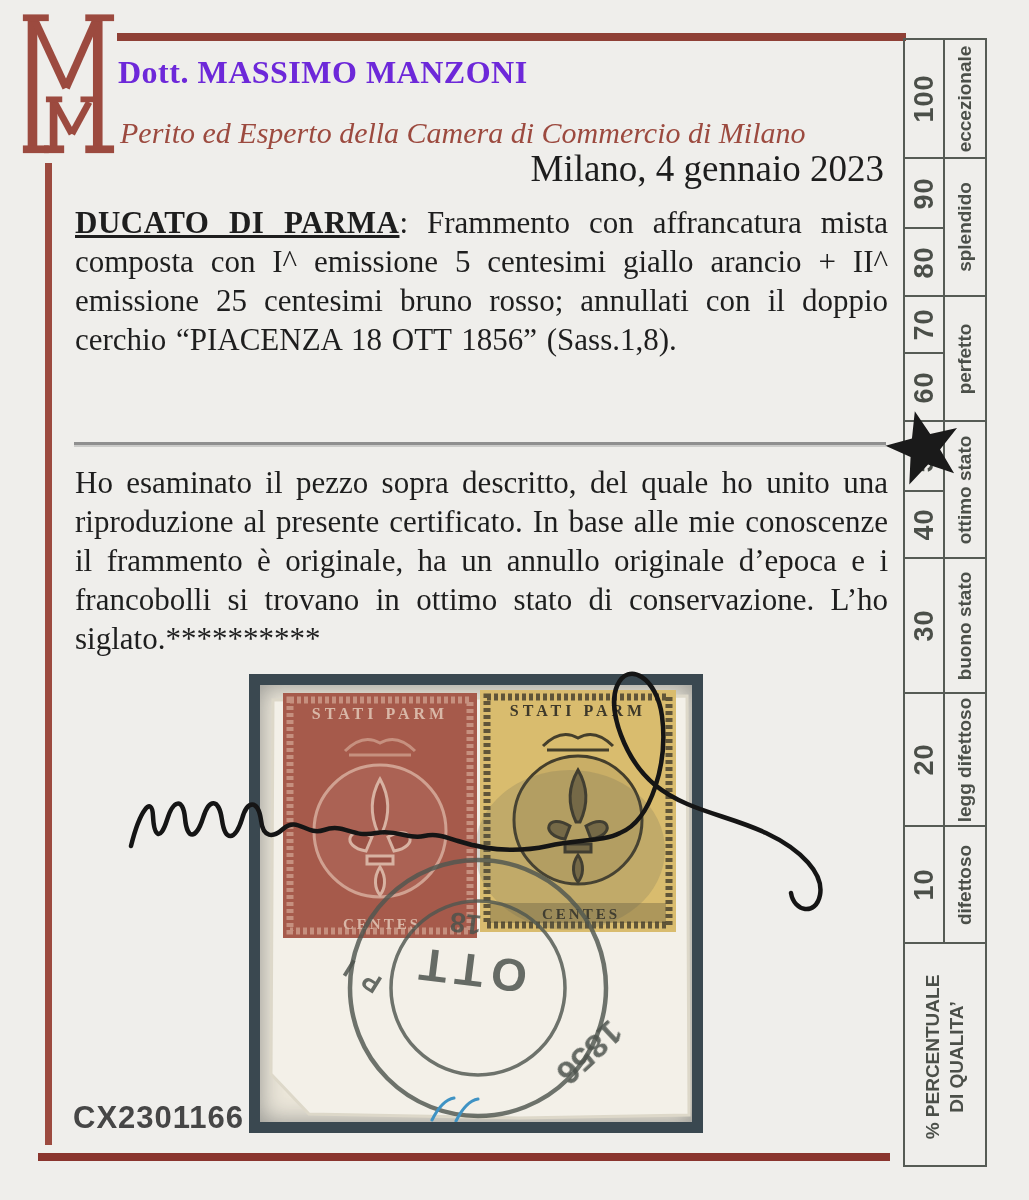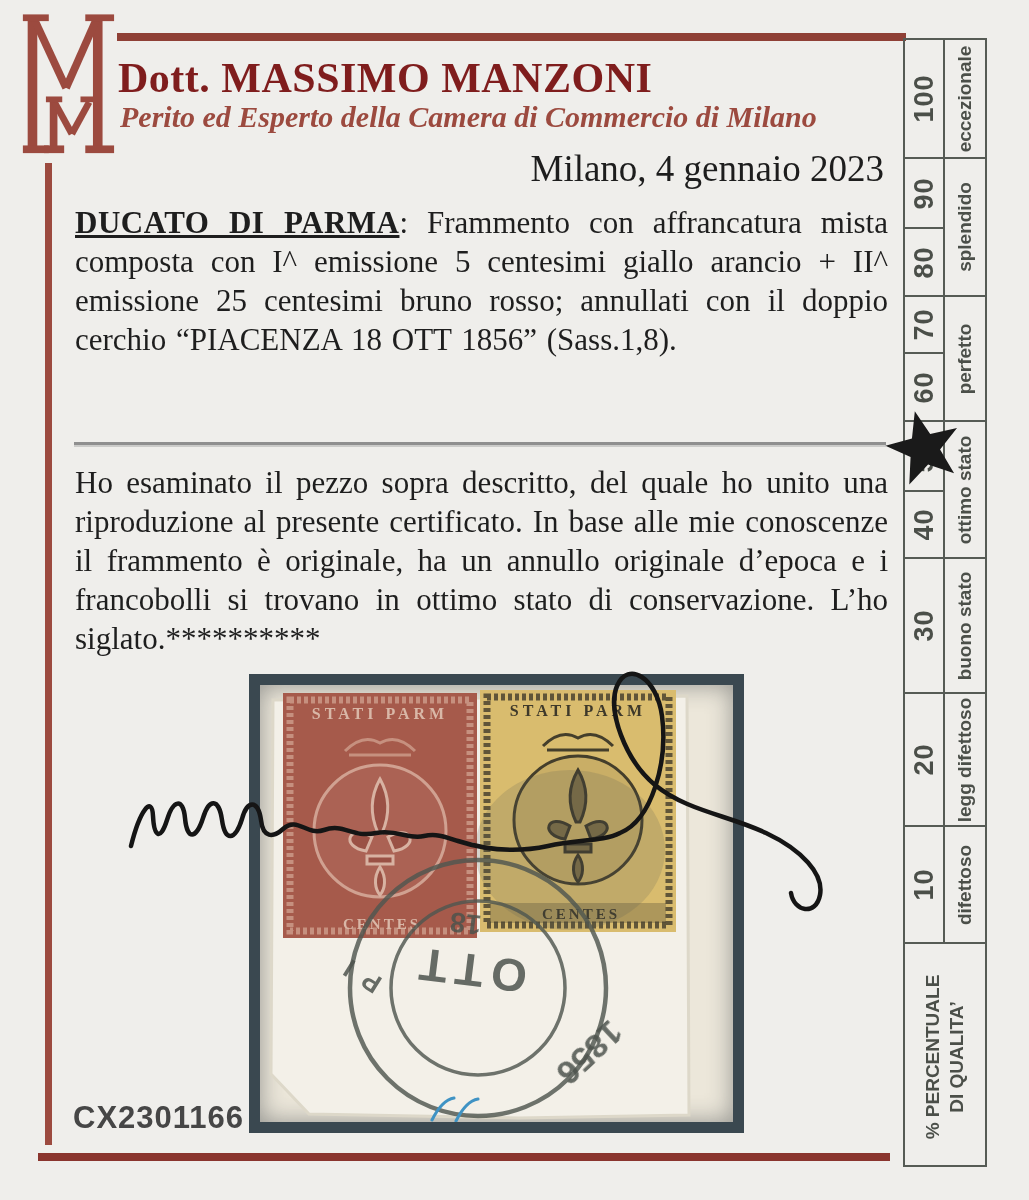--- a/index.html
+++ b/index.html
@@ -6,25 +6,25 @@
   .page{
     position:relative;width:1029px;height:1200px;margin:0 auto;
     background:#efeeeb;overflow:hidden;
     font-family:"Liberation Serif", serif;color:#212121;
   }
   
   .top-rule{position:absolute;left:117px;top:33px;width:789px;height:8px;background:#8f4036;}
   .monogram{position:absolute;left:20px;top:6px;}
   .title{
     position:absolute;left:118px;top:54px;width:800px;
-    font-size:42px;font-weight:bold;color:#7f1d1d;letter-spacing:.5px;white-space:nowrap;
+    font-size:32px;font-weight:bold;color:#6d28d9;letter-spacing:.5px;white-space:nowrap;
   }
   .subtitle{
-    position:absolute;left:120px;top:100px;width:820px;
-    font-size:30px;font-style:italic;font-weight:bold;color:#9c4a3f;white-space:nowrap;
+    position:absolute;left:120px;top:116px;width:820px;
+    font-size:30px;font-style:italic;font-weight:normal;color:#9c4a3f;white-space:nowrap;
   }
   .date-line{
     position:absolute;left:450px;top:147px;width:434px;text-align:right;
     font-size:37px;color:#1d1d1d;
   }
   
   .para{
     position:absolute;left:75px;width:813px;
     font-size:31px;line-height:39px;text-align:justify;color:#1e1e1e;word-spacing:2px;
   }
@@ -36,21 +36,21 @@
   .left-rule{position:absolute;left:45px;top:163px;width:7px;height:982px;background:#9c4a3f;}
   .bottom-rule{position:absolute;left:38px;top:1153px;width:852px;height:8px;background:#8a352e;}
   
   .cert-number{
     position:absolute;left:73px;top:1100px;
     font-family:"Liberation Sans", sans-serif;font-size:31px;font-weight:bold;
     color:#464646;letter-spacing:1px;
   }
   
   .photo{
-    position:absolute;left:249px;top:674px;width:495px;height:459px;
+    position:absolute;left:249px;top:674px;width:454px;height:459px;
     background:#ece7da;border:11px solid #3a4850;box-sizing:border-box;
     box-shadow:inset 0 0 24px rgba(35,42,48,.45);
   }
   .photo svg{display:block;}
   
   .scale{
     position:absolute;left:903px;top:38px;width:84px;height:1129px;
     border:2px solid #565b55;box-sizing:border-box;
     font-family:"Liberation Sans", sans-serif;color:#4b4f49;
   }

